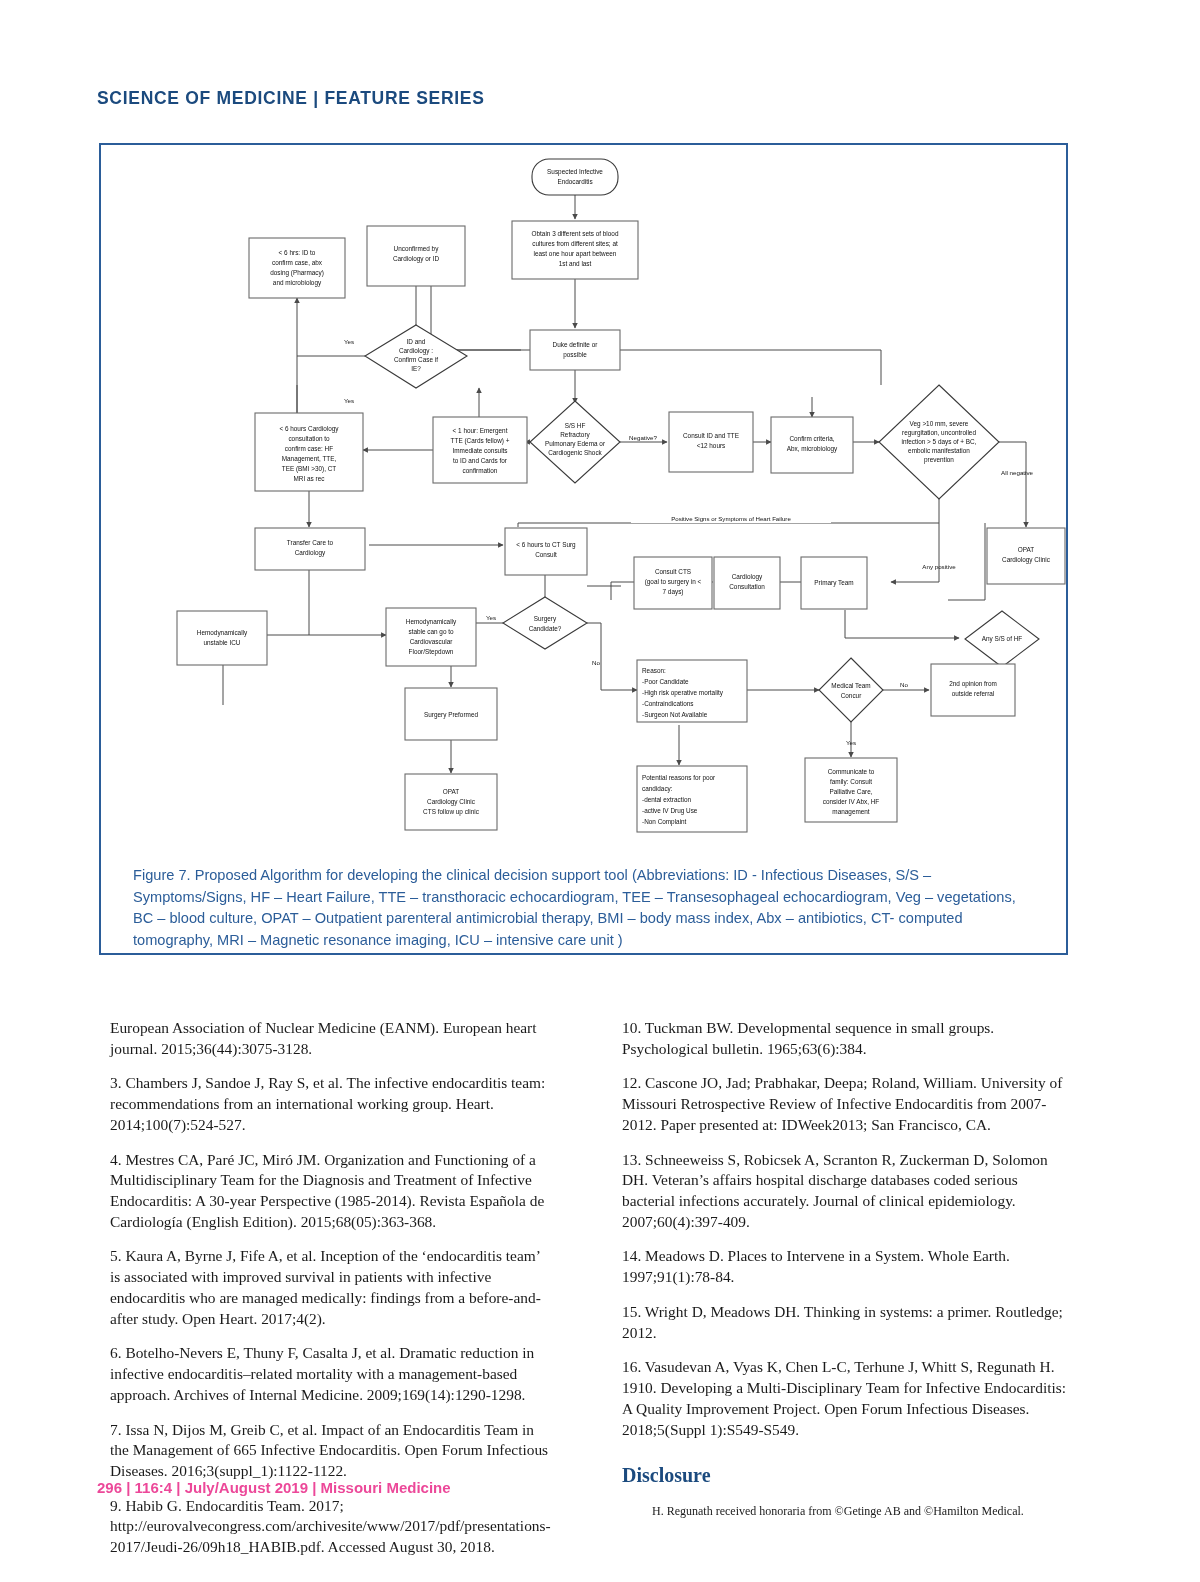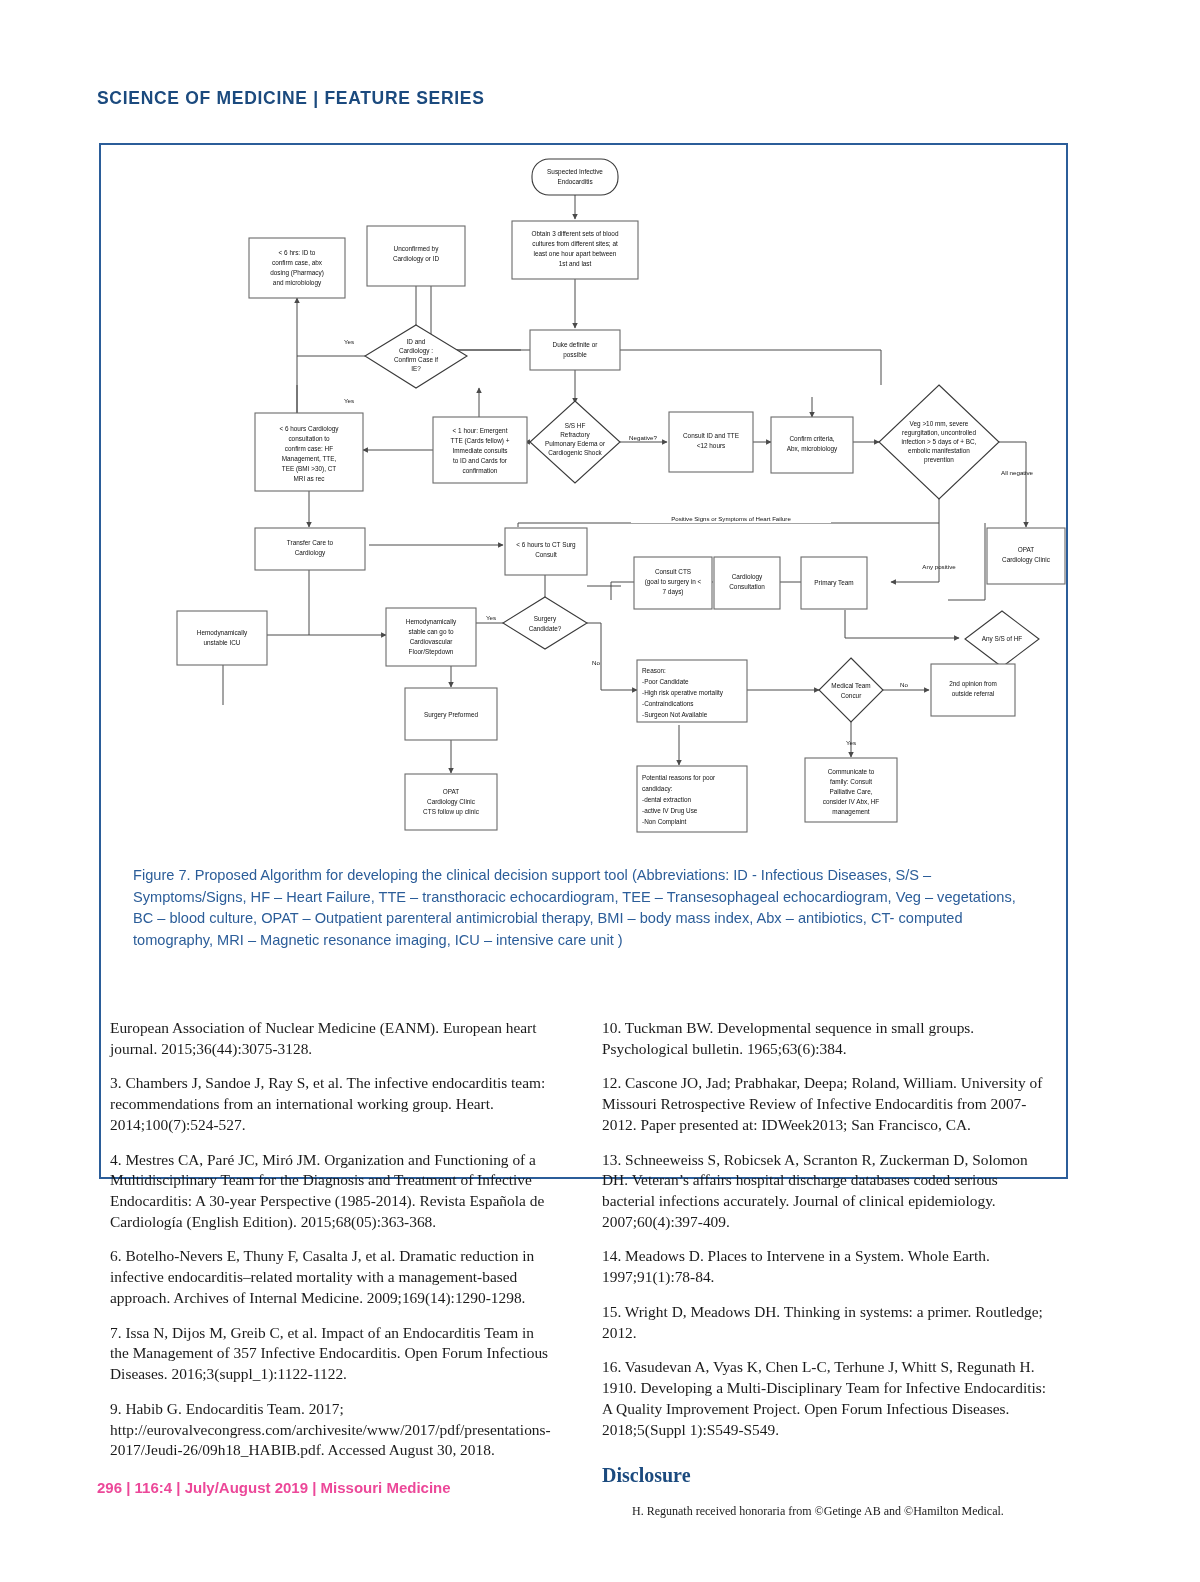--- a/index.html
+++ b/index.html
@@ -17,21 +17,21 @@
   .running-head{
     position:absolute;left:97px;top:88px;
     font-family:"Liberation Sans", sans-serif;
     font-size:17.5px;letter-spacing:.7px;
     color:#1b4a7e;font-weight:600;
   }
 
   
   .figure-frame{
     position:absolute;left:99px;top:143px;
-    width:969px;height:1036px;
+    width:969px;height:812px;
     border:2px solid #2b5d99;
     box-sizing:border-box;
     background:#fff;
   }
   .flow-area{
     position:absolute;left:0;top:0;width:965px;height:715px;
   }
   .flow-area svg{display:block;}
   .fig-caption{
     position:absolute;left:32px;top:720px;width:905px;
@@ -42,21 +42,21 @@
 
   
   .refs{
     position:absolute;top:1004px;
     font-size:15.4px;line-height:1.345;
     color:#1a1a1a;
     text-align:left;
   }
   .refs p{margin:14px;}
   .col-left{left:96px;width:470px;}
-  .col-right{left:588px;width:478px;}
+  .col-right{left:608px;width:478px;}
 
   .disclosure-head{
     font-family:Liberation Serif, serif;
     font-size:20px;font-weight:bold;color:#1b4a7e;
     margin-top:22px !important;margin-bottom:4px !important;
   }
   .disclosure-body{
     font-size:12px;line-height:1.36;text-indent:30px;
   }
 
@@ -397,22 +397,23 @@
       </svg>
     </div>
 
     <div class="fig-caption">Figure 7. Proposed Algorithm for developing the clinical decision support tool (Abbreviations: ID - Infectious Diseases, S/S – Symptoms/Signs, HF – Heart Failure, TTE – transthoracic echocardiogram, TEE – Transesophageal echocardiogram, Veg – vegetations, BC – blood culture, OPAT – Outpatient parenteral antimicrobial therapy, BMI – body mass index, Abx – antibiotics, CT- computed tomography, MRI – Magnetic resonance imaging, ICU – intensive care unit )</div>
   </div>
 
   <div class="refs col-left">
     <p>European Association of Nuclear Medicine (EANM). European heart journal. 2015;36(44):3075-3128.</p>
     <p>3. Chambers J, Sandoe J, Ray S, et al. The infective endocarditis team: recommendations from an international working group. Heart. 2014;100(7):524-527.</p>
     <p>4. Mestres CA, Paré JC, Miró JM. Organization and Functioning of a Multidisciplinary Team for the Diagnosis and Treatment of Infective Endocarditis: A 30-year Perspective (1985-2014). Revista Española de Cardiología (English Edition). 2015;68(05):363-368.</p>
+    <p>5. Kaura A, Byrne J, Fife A, et al. Inception of the ‘endocarditis team’ is associated with improved survival in patients with infective endocarditis who are managed medically: findings from a before-and-after study. Open Heart. 2017;4(2).</p>
     <p>6. Botelho-Nevers E, Thuny F, Casalta J, et al. Dramatic reduction in infective endocarditis–related mortality with a management-based approach. Archives of Internal Medicine. 2009;169(14):1290-1298.</p>
-    <p>7. Issa N, Dijos M, Greib C, et al. Impact of an Endocarditis Team in the Management of 357 Infective Endocarditis. Open Forum Infectious Diseases. 2016;3(suppl_1):1122-1122.</p>
+    <p>7. Issa N, Dijos M, Greib C, et al. Impact of an Endocarditis Team in the Management of 665 Infective Endocarditis. Open Forum Infectious Diseases. 2016;3(suppl_1):1122-1122.</p>
     <p>9. Habib G. Endocarditis Team. 2017; http://eurovalvecongress.com/archivesite/www/2017/pdf/presentations-2017/Jeudi-26/09h18_HABIB.pdf. Accessed August 30, 2018.</p>
   </div>
 
   <div class="refs col-right">
     <p>10. Tuckman BW. Developmental sequence in small groups. Psychological bulletin. 1965;63(6):384.</p>
     <p>12. Cascone JO, Jad; Prabhakar, Deepa; Roland, William. University of Missouri Retrospective Review of Infective Endocarditis from 2007-2012. Paper presented at: IDWeek2013; San Francisco, CA.</p>
     <p>13. Schneeweiss S, Robicsek A, Scranton R, Zuckerman D, Solomon DH. Veteran’s affairs hospital discharge databases coded serious bacterial infections accurately. Journal of clinical epidemiology. 2007;60(4):397-409.</p>
     <p>14. Meadows D. Places to Intervene in a System. Whole Earth. 1997;91(1):78-84.</p>
     <p>15. Wright D, Meadows DH. Thinking in systems: a primer. Routledge; 2012.</p>
     <p>16. Vasudevan A, Vyas K, Chen L-C, Terhune J, Whitt S, Regunath H. 1910. Developing a Multi-Disciplinary Team for Infective Endocarditis: A Quality Improvement Project. Open Forum Infectious Diseases. 2018;5(Suppl 1):S549-S549.</p>

